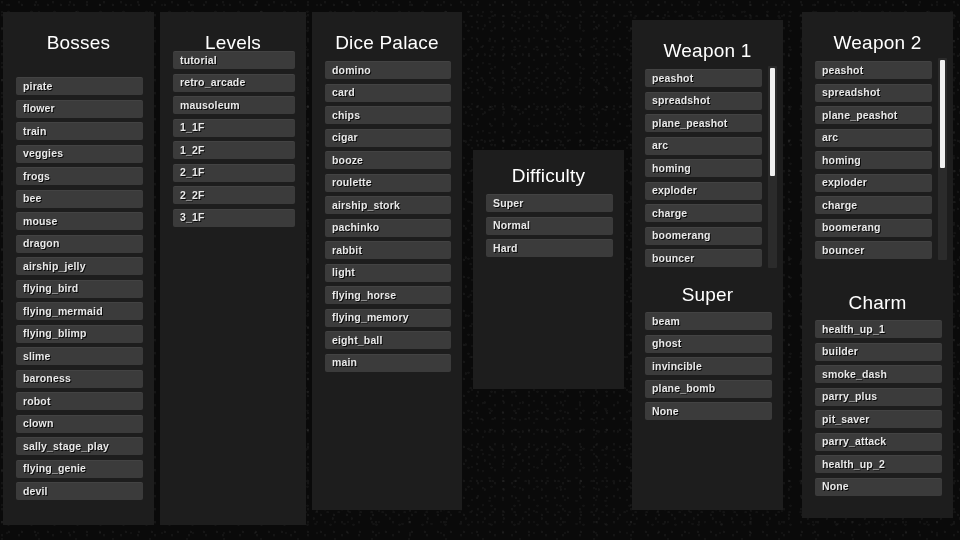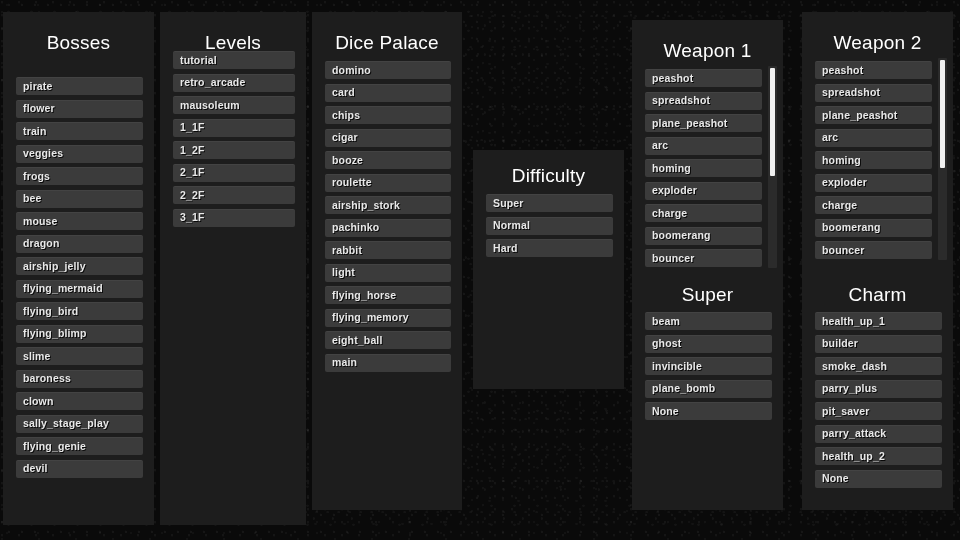--- a/index.html
+++ b/index.html
@@ -91,21 +91,21 @@
   }
 
   
   #panel-bosses      { left: 3px;   top: 12px;  width: 151px; height: 513px; }
   #panel-levels      { left: 160px; top: 12px;  width: 146px; height: 513px; }
   #panel-dice        { left: 312px; top: 12px;  width: 150px; height: 498px; }
   #panel-difficulty  { left: 473px; top: 150px; width: 151px; height: 239px; }
   #panel-weapon1     { left: 632px; top: 20px;  width: 151px; height: 250px; }
   #panel-weapon2     { left: 802px; top: 12px;  width: 151px; height: 294px; }
   #panel-super       { left: 632px; top: 270px; width: 151px; height: 240px; }
-  #panel-charm       { left: 802px; top: 270px; width: 151px; height: 240px; padding-left: 37px; }
+  #panel-charm       { left: 802px; top: 278px; width: 151px; height: 240px; padding-left: 37px; }
 
   #panel-bosses     .panel-title,
   #panel-levels     .panel-title,
   #panel-dice       .panel-title,
   #panel-weapon1    .panel-title,
   #panel-weapon2    .panel-title { position: absolute; top: 21px; left: 0; right: 0; }
   #panel-difficulty .panel-title { position: absolute; top: 16px; left: 0; right: 0; }
   #panel-super      .panel-title,
   #panel-charm      .panel-title { position: absolute; top: 15px; left: 0; right: 0; }
 
@@ -152,33 +152,36 @@
         <div class="list-item">
           <span class="label">mouse</span>
         </div>
         <div class="list-item">
           <span class="label">dragon</span>
         </div>
         <div class="list-item">
           <span class="label">airship_jelly</span>
         </div>
         <div class="list-item">
+          <span class="label">flying_bird</span>
+        </div>
+        <div class="list-item">
           <span class="label">flying_mermaid</span>
         </div>
         <div class="list-item">
-          <span class="label">flying_bird</span>
-        </div>
-        <div class="list-item">
           <span class="label">flying_blimp</span>
         </div>
         <div class="list-item">
           <span class="label">slime</span>
         </div>
         <div class="list-item">
           <span class="label">baroness</span>
+        </div>
+        <div class="list-item">
+          <span class="label">robot</span>
         </div>
         <div class="list-item">
           <span class="label">clown</span>
         </div>
         <div class="list-item">
           <span class="label">sally_stage_play</span>
         </div>
         <div class="list-item">
           <span class="label">flying_genie</span>
         </div>

